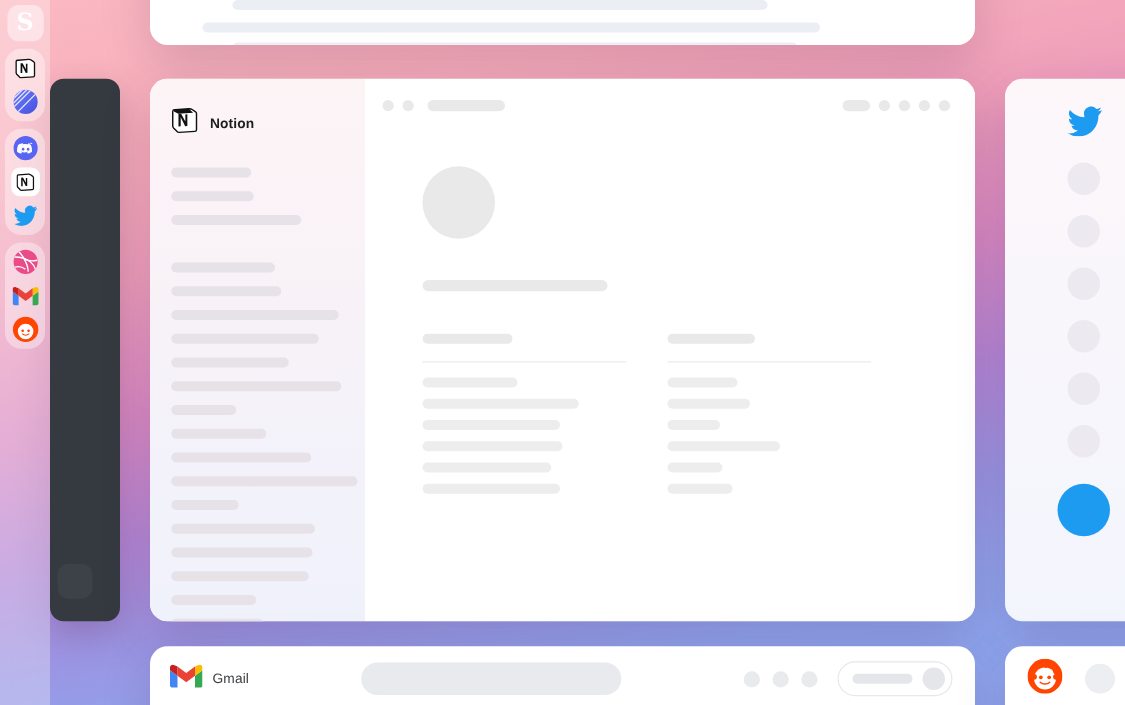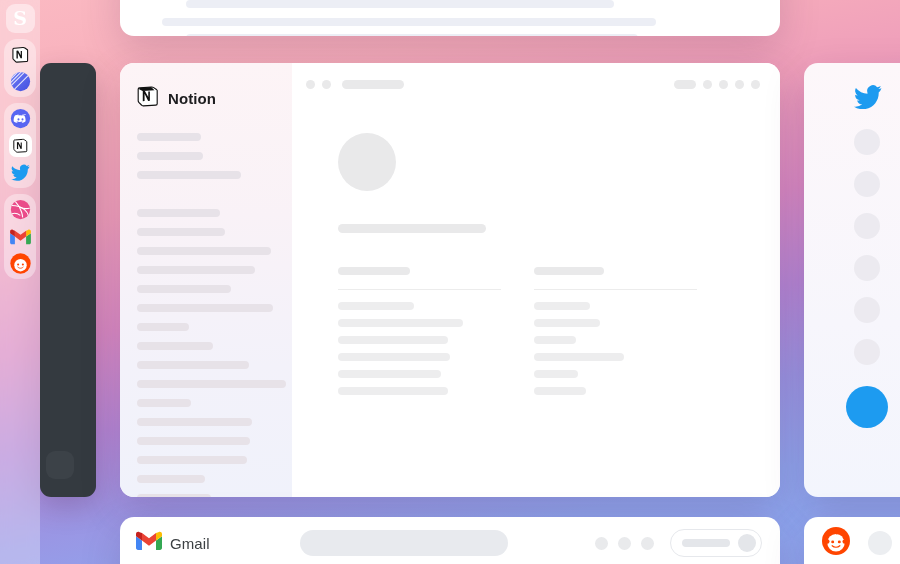--- a/index.html
+++ b/index.html
@@ -109,21 +109,21 @@
     width: 172px; height: 100%;
     background: linear-gradient(180deg,#fdf4f6 0%, #f9f2f7 35%, #f3f2fa 70%, #f0f2fb 100%);
     position: relative;
     flex: none;
   }
   #notion-brand {
     display: flex; align-items: center; gap: 9px;
     padding: 22px 0 0 17px;
   }
   #notion-brand .label {
-    font-size: 15px; font-weight: 600; color: #1d1d1f;
+    font-size: 11px; font-weight: 600; color: #1d1d1f;
     letter-spacing: .1px;
   }
   .sk { background:#e6e3e9; border-radius:4px; height:8px; display:block; }
   #notion-side .sk { background:#e7e2e8; }
   .sk-group { padding-left: 17px; display:flex; flex-direction:column; }
 
   #notion-main {
     flex: 1; background: #ffffff; position: relative;
   }
   #notion-topbar {
@@ -172,21 +172,21 @@
   
   #win-gmail {
     left: 120px; top: 517px;
     width: 660px; height: 120px;
   }
   #gm-bar {
     height: 52px; display:flex; align-items:center;
     padding: 0 18px 0 16px; gap: 10px;
   }
   #gm-brand { display:flex; align-items:center; gap:8px; }
-  #gm-brand .label { font-size:15px; color:#3c4043; letter-spacing:.1px; }
+  #gm-brand .label { font-size:11px; color:#3c4043; letter-spacing:.1px; }
   #gm-search {
     width: 208px; height: 26px; border-radius: 13px;
     background: #e8eaee; margin-left: 80px;
   }
   .gm-dot { width:13px;height:13px;border-radius:50%;background:#e9eaec;flex:none; }
   #gm-account {
     display:flex; align-items:center; gap:8px;
     border:1px solid #e6e8ec; border-radius:16px;
     padding: 4px 5px 4px 11px; margin-left: 6px;
   }

